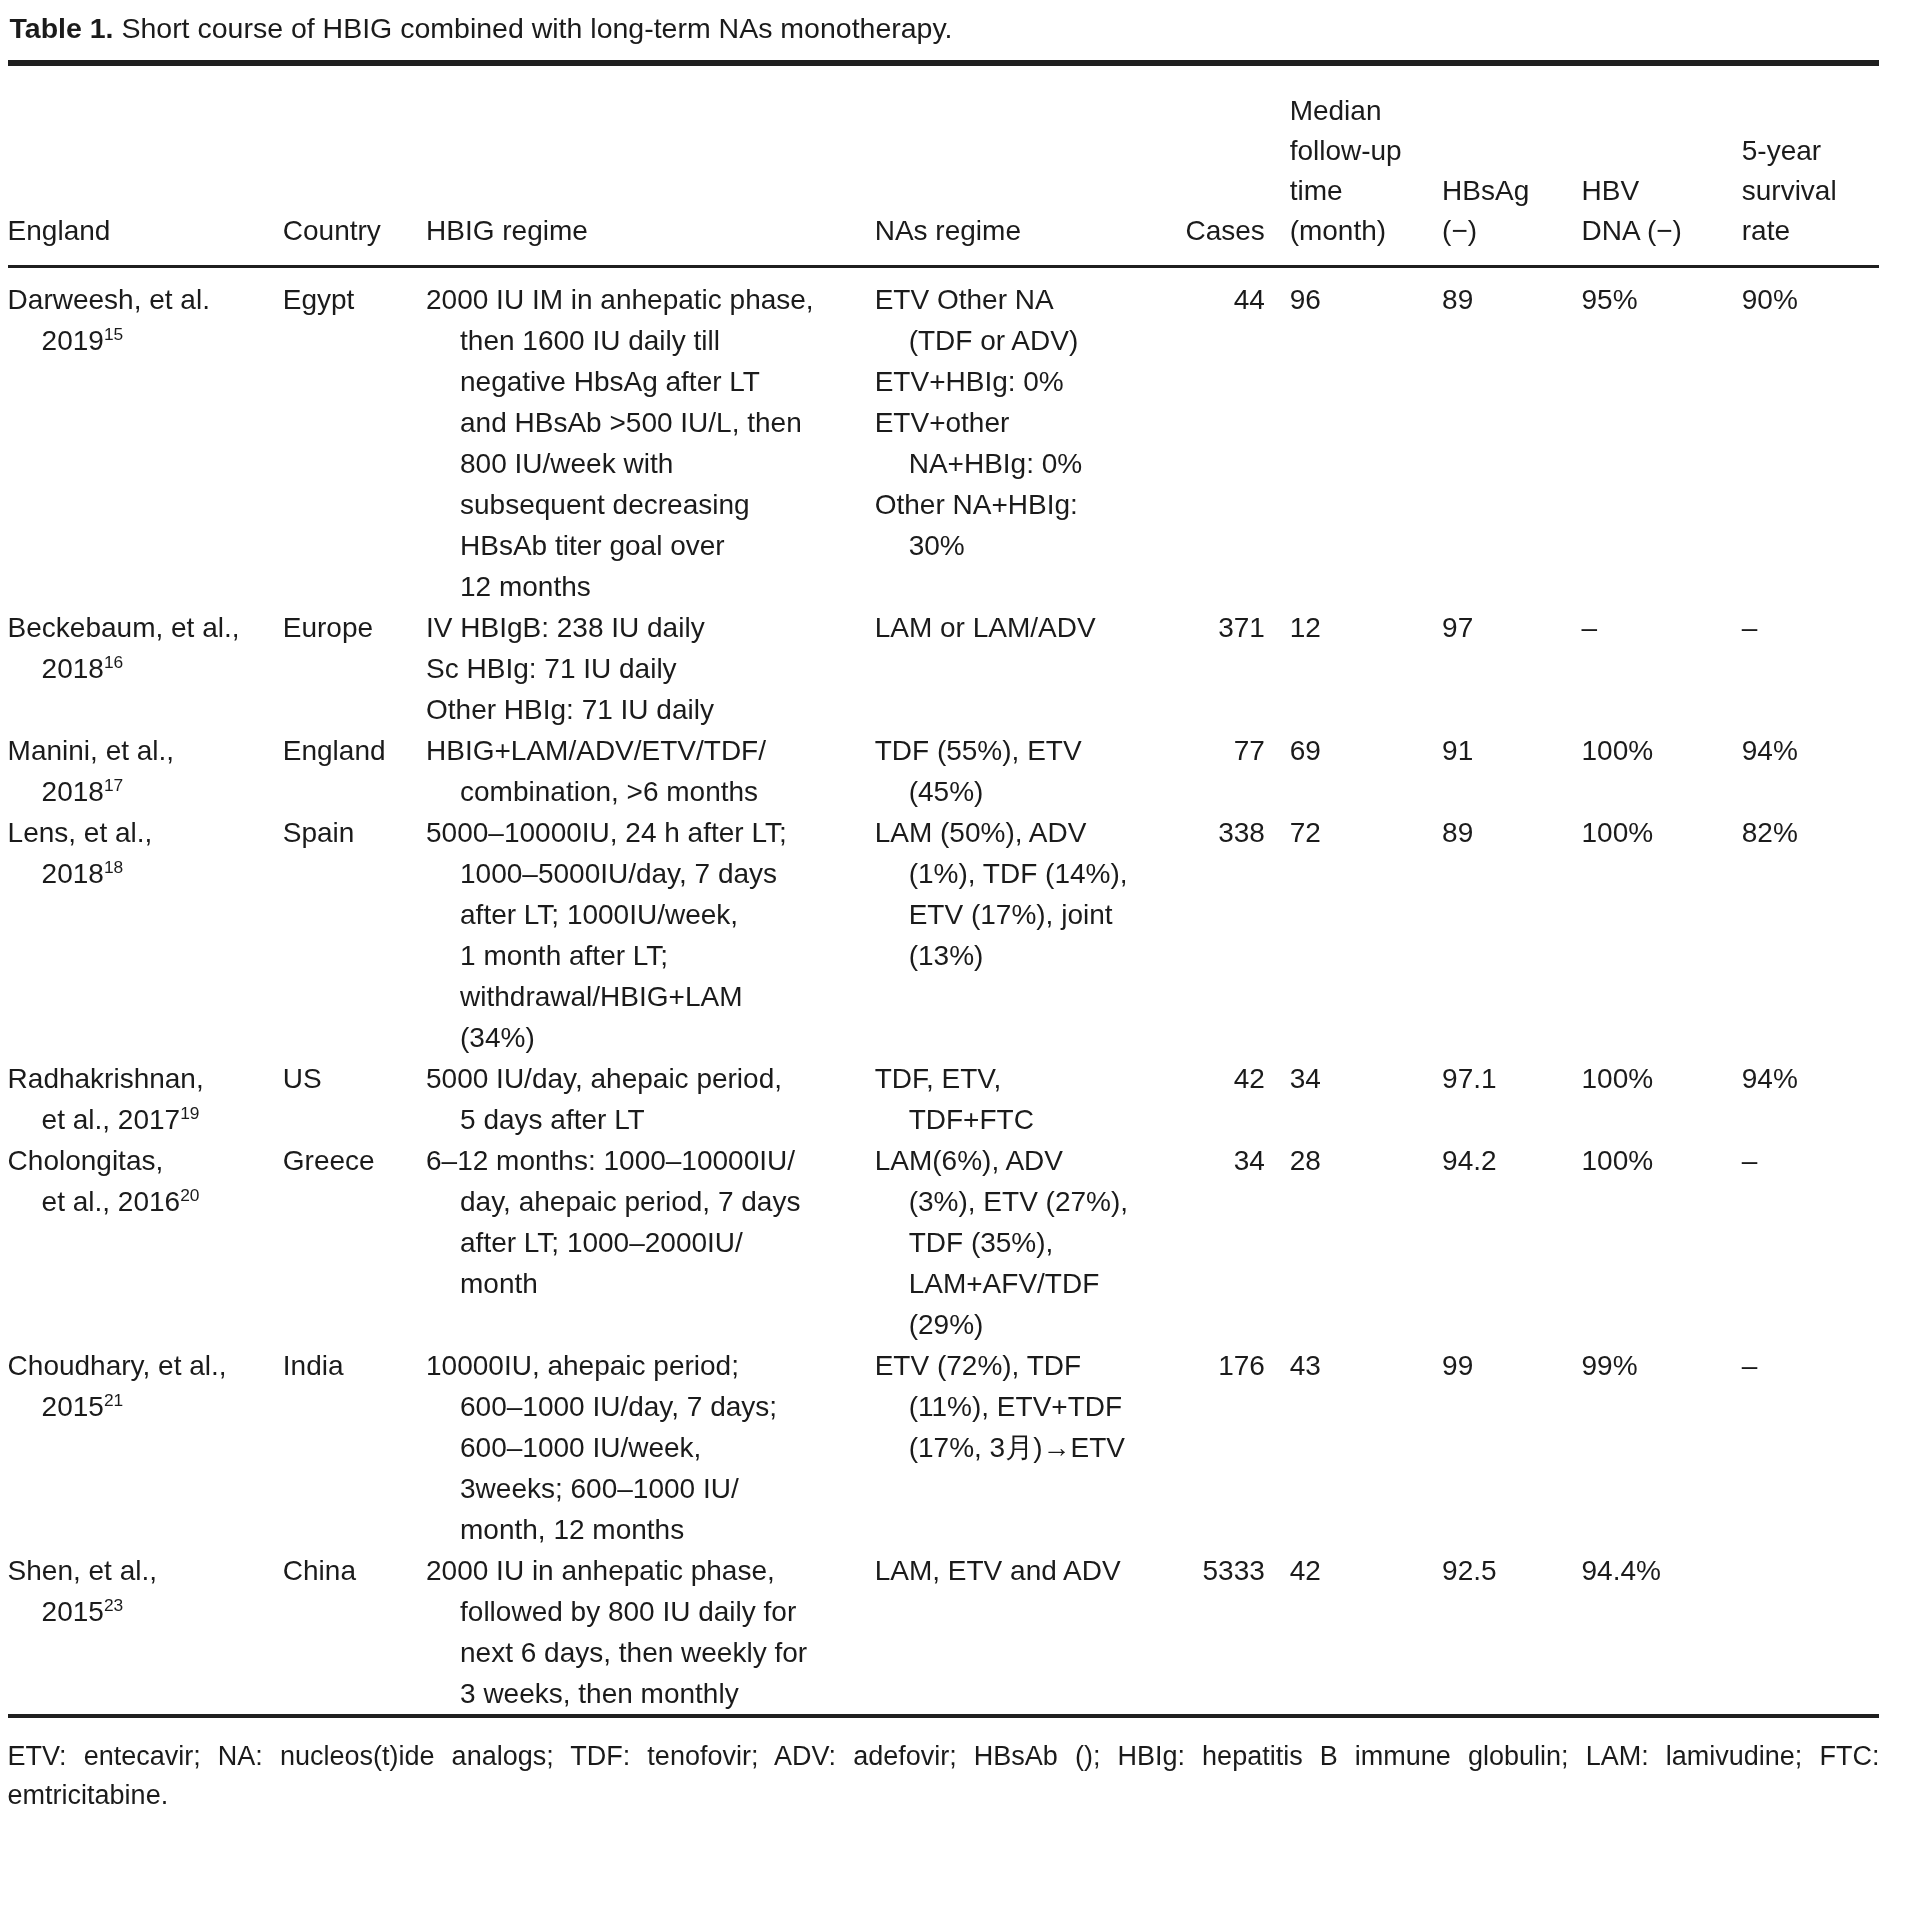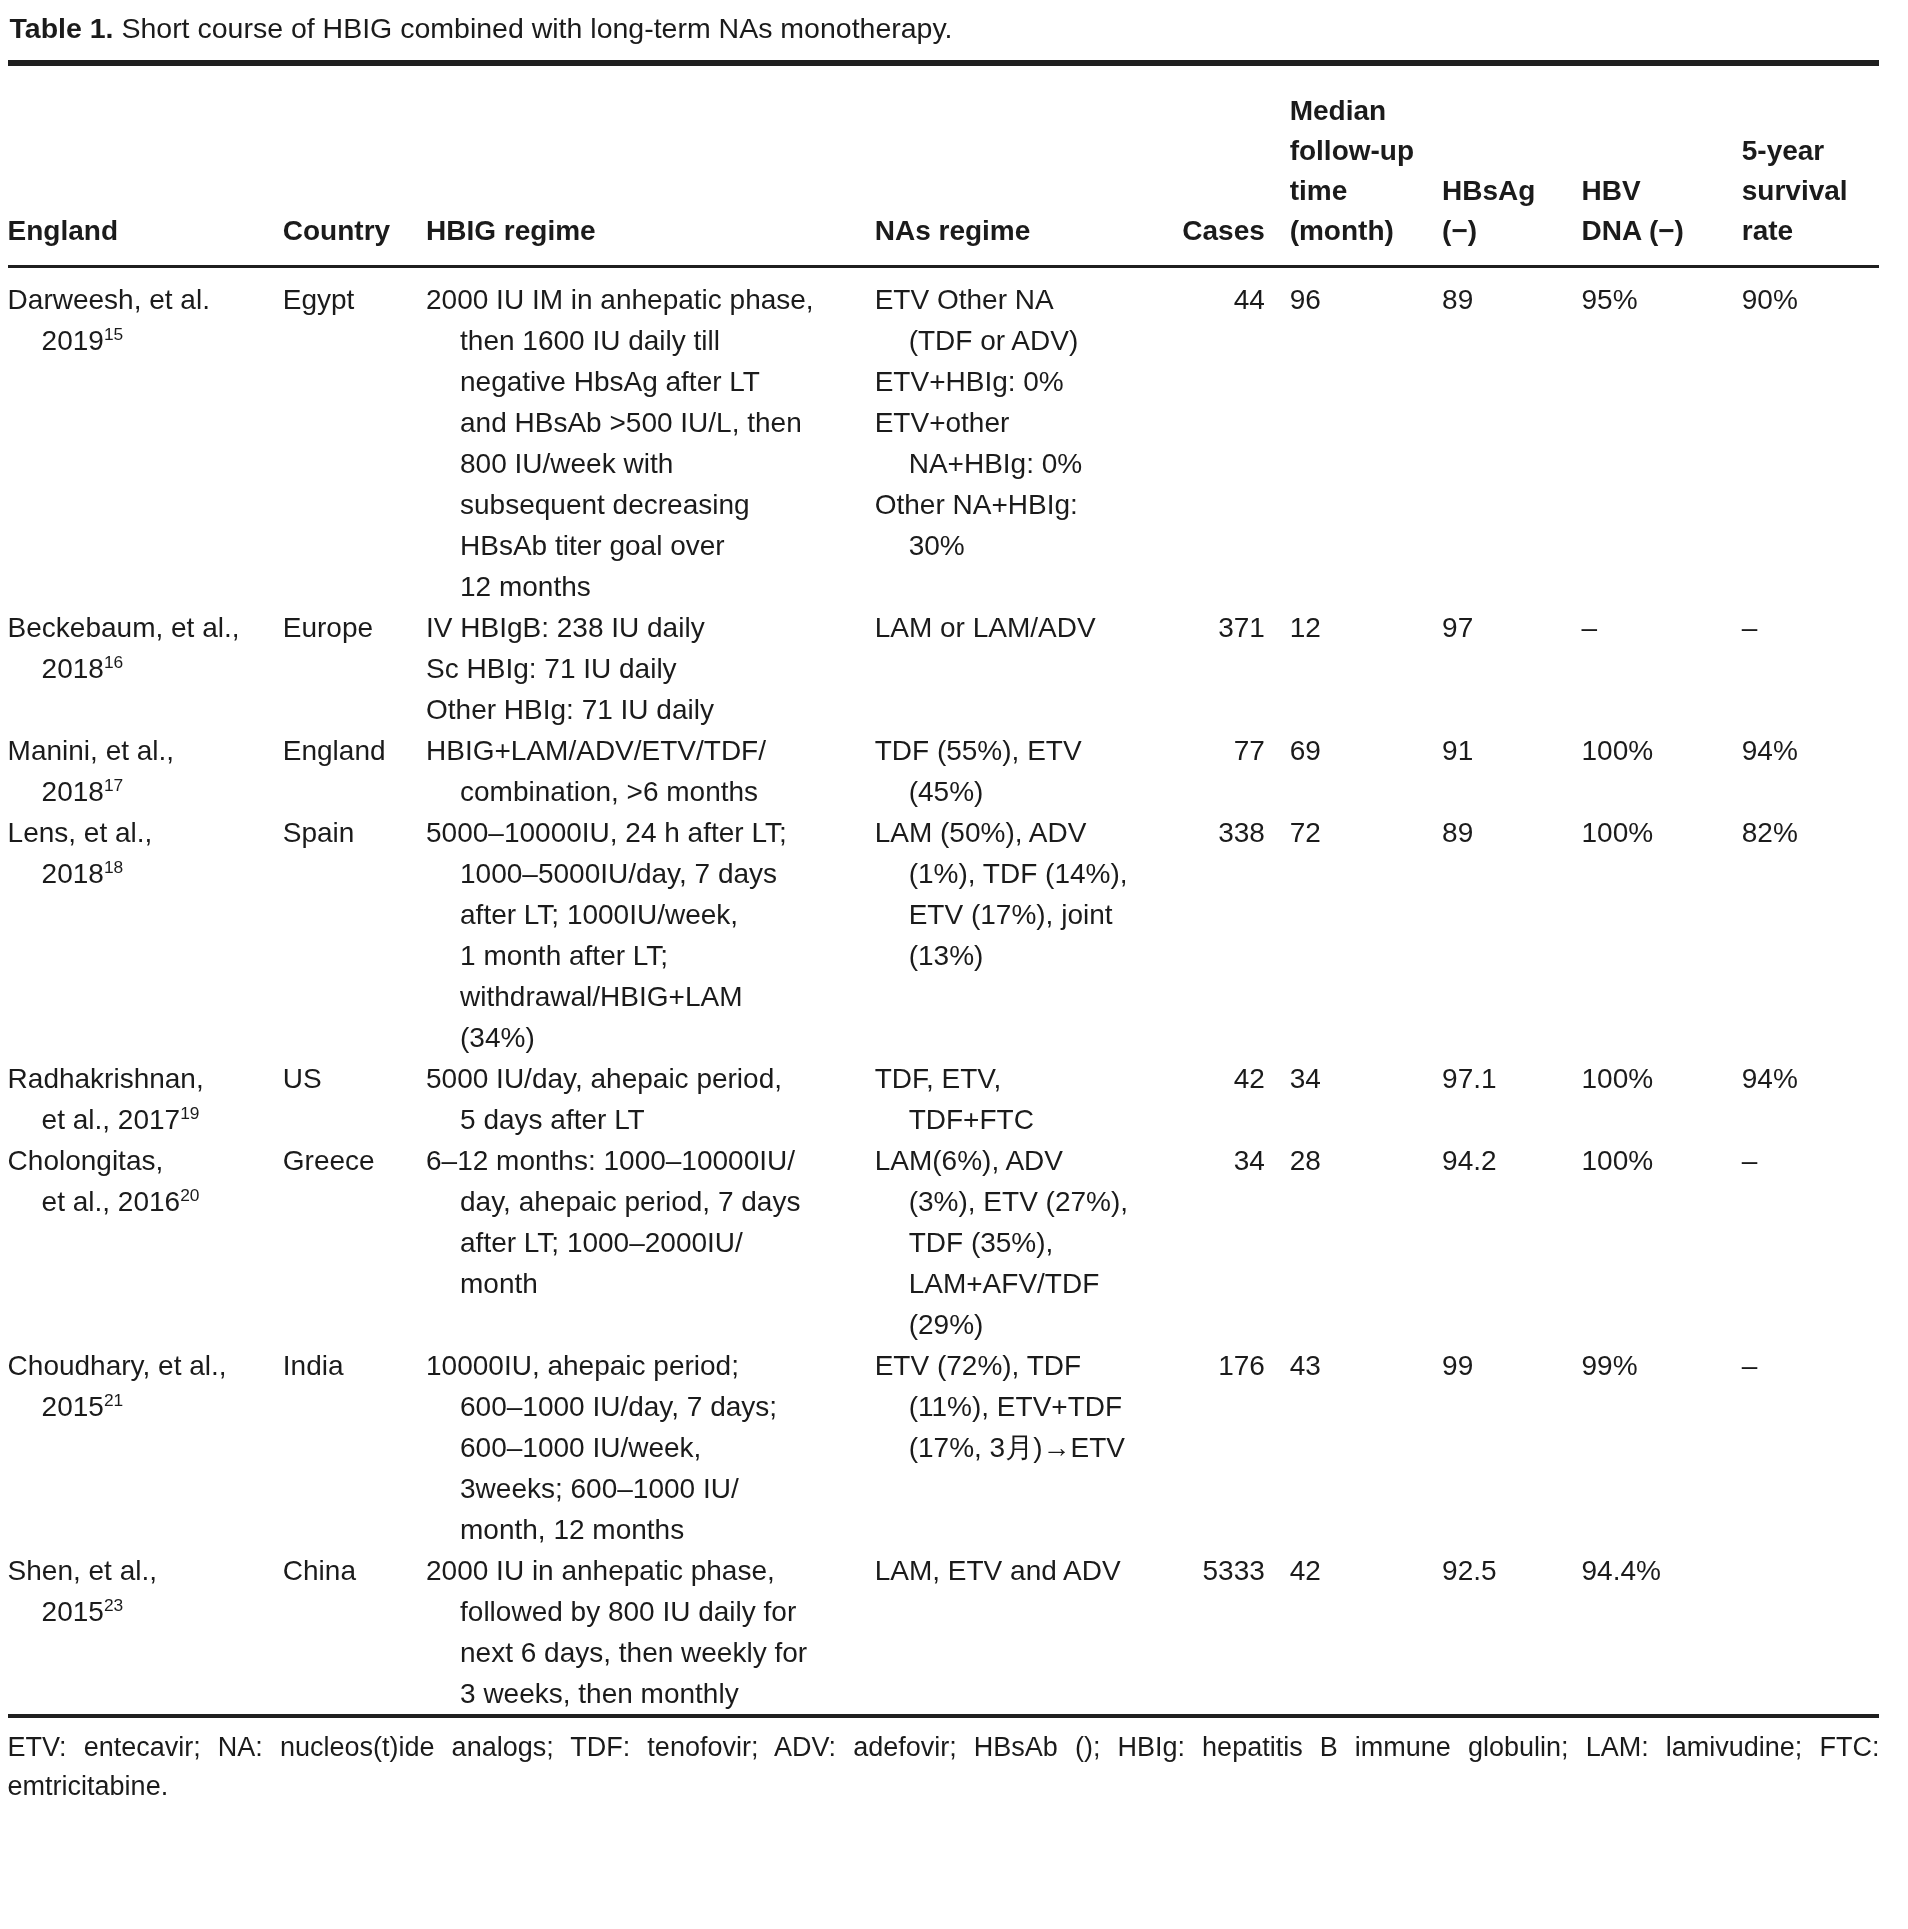--- a/index.html
+++ b/index.html
@@ -32,40 +32,39 @@
     font-size: 28px;
     line-height: 41px;
     padding: 0;
     overflow: visible;
   }
   thead th {
     vertical-align: bottom;
     padding: 25px 0 13.3px 0;
     border-bottom: 3.8px solid #1f1f1f;
     line-height: 40px;
-    font-weight: bold;
   }
   tbody tr:first-child td { padding-top: 11.4px; }
   tbody tr td { padding-bottom: 0; }
   .hline, .line { white-space: nowrap; }
   .ind { padding-left: 34px; }
   sup {
     font-size: 0.62em;
     line-height: 0;
     vertical-align: super;
   }
   .c-cases { text-align: right; }
   td.c-cases { padding-right: 3.8px; }
   th.c-cases { padding-right: 3.8px; }
   .c-followup { padding-left: 21px; }
   .c-survival { padding-right: 0; }
   .footnote {
     font-size: 27px;
     line-height: 39px;
-    margin-top: 10px;
+    margin-top: 19px;
     color: #1b1b1b;
   }
   .footnote .l1 { text-align: justify; text-align-last: justify; }
   .footnote .l2 { text-align: left; }
 </style>
 </head>
 <body>
 
 <div class="page">
   <div class="title">

